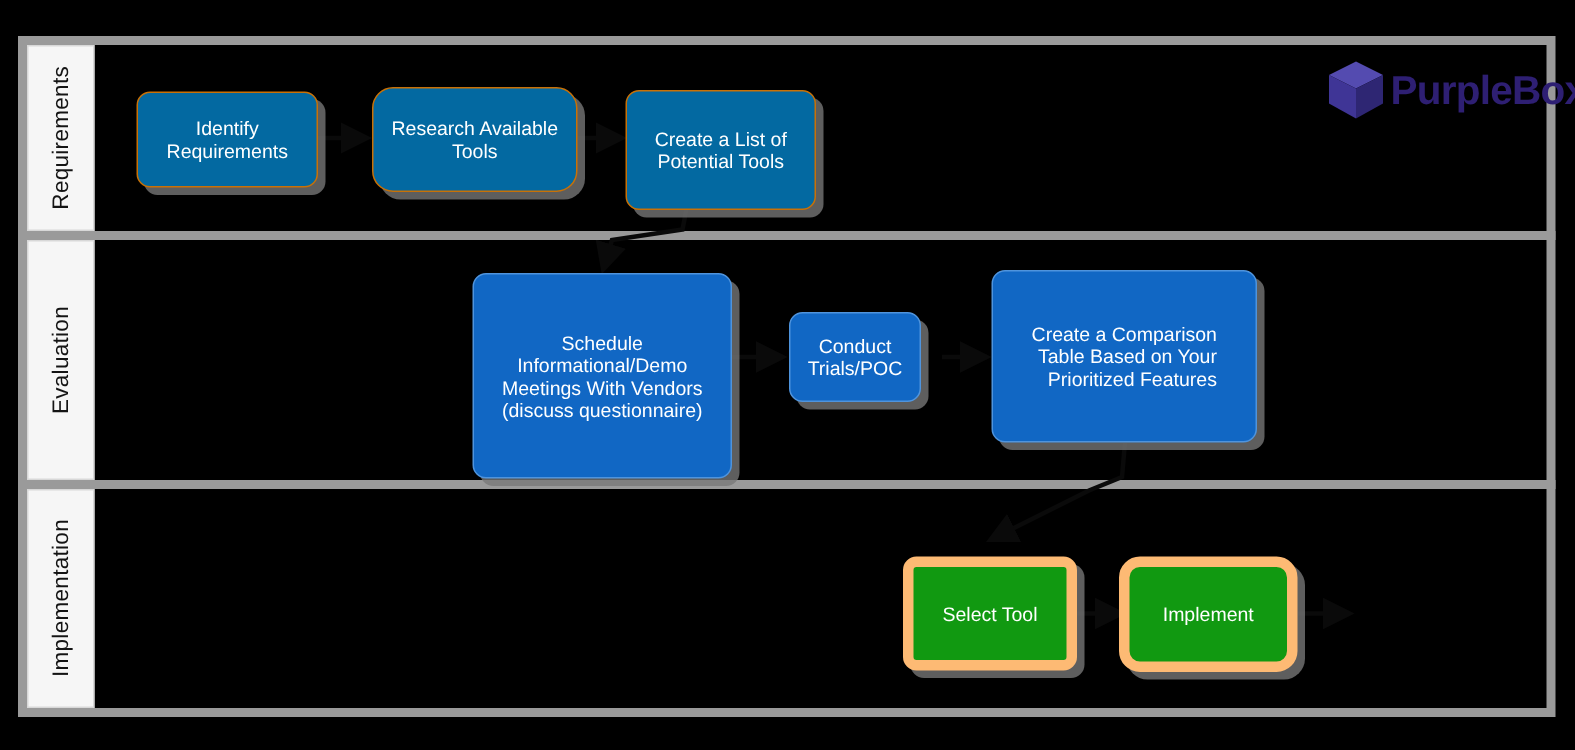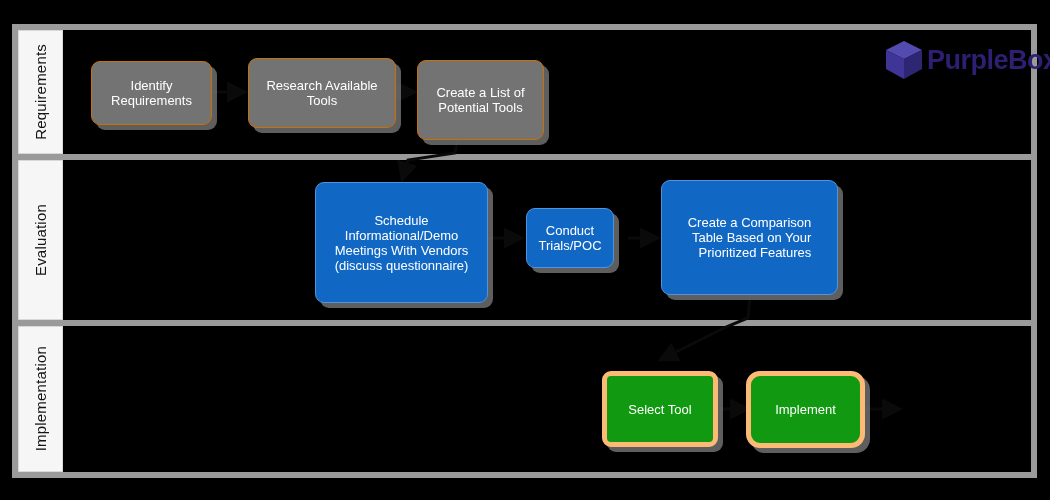--- a/index.html
+++ b/index.html
@@ -63,30 +63,30 @@
     justify-content: center;
     text-align: center;
     color: #ffffff;
     font-size: 13px;
     line-height: 15px;
     padding: 2px 6px;
     border-radius: 9px;
     box-shadow: 5px 5px 0 rgba(120,120,120,0.78);
   }
   .node.orange {
-    background: #737373;
+    background: #0369a1;
     border: 1px solid #c97106;
   }
   .node.blue {
     background: #1167c4;
     border: 1px solid #4f94dd;
   }
   .node.green {
     background: #119911;
-    border: 5px solid #fdba74;
+    border: 7px solid #fdba74;
   }
   .node.ellipse {
     border-radius: 50%;
   }
   .node .node-text { display: block; }
 
   
   .conn {
     position: absolute;
     pointer-events: none;
@@ -143,28 +143,28 @@
 
     <path d="M750,295 L748,318 L726,327 L660,360" fill="none" stroke="#0a0a0a" stroke-width="3" marker-end="url(#ah)"></path>
 
     <line x1="718" y1="409" x2="748" y2="409" stroke="#0a0a0a" stroke-width="3" marker-end="url(#ah)"></line>
     <line x1="865" y1="409" x2="900" y2="409" stroke="#0a0a0a" stroke-width="3" marker-end="url(#ah)"></line>
   </svg>
 
   <div class="node orange" style="left:91px;top:61px;width:121px;height:64px;">
     <span class="node-text">Identify<br>Requirements</span>
   </div>
-  <div class="node orange" style="left:248px;top:58px;width:148px;height:70px;">
+  <div class="node orange" style="left:248px;top:58px;width:137px;height:70px;border-radius:14px;">
     <span class="node-text">Research Available<br>Tools</span>
   </div>
   <div class="node orange" style="left:417px;top:60px;width:127px;height:80px;">
     <span class="node-text">Create a List of<br>Potential Tools</span>
   </div>
 
-  <div class="node blue" style="left:315px;top:182px;width:173px;height:121px;">
+  <div class="node blue" style="left:315px;top:182px;width:173px;height:137px;">
     <span class="node-text">Schedule<br>Informational/Demo<br>Meetings With Vendors<br>(discuss questionnaire)</span>
   </div>
   <div class="node blue" style="left:526px;top:208px;width:88px;height:60px;">
     <span class="node-text">Conduct<br>Trials/POC</span>
   </div>
   <div class="node blue" style="left:661px;top:180px;width:177px;height:115px;text-align:right;">
     <span class="node-text">Create a Comparison<br>Table Based on Your<br>Prioritized Features</span>
   </div>
 
   <div class="node green" style="left:602px;top:371px;width:116px;height:76px;">

